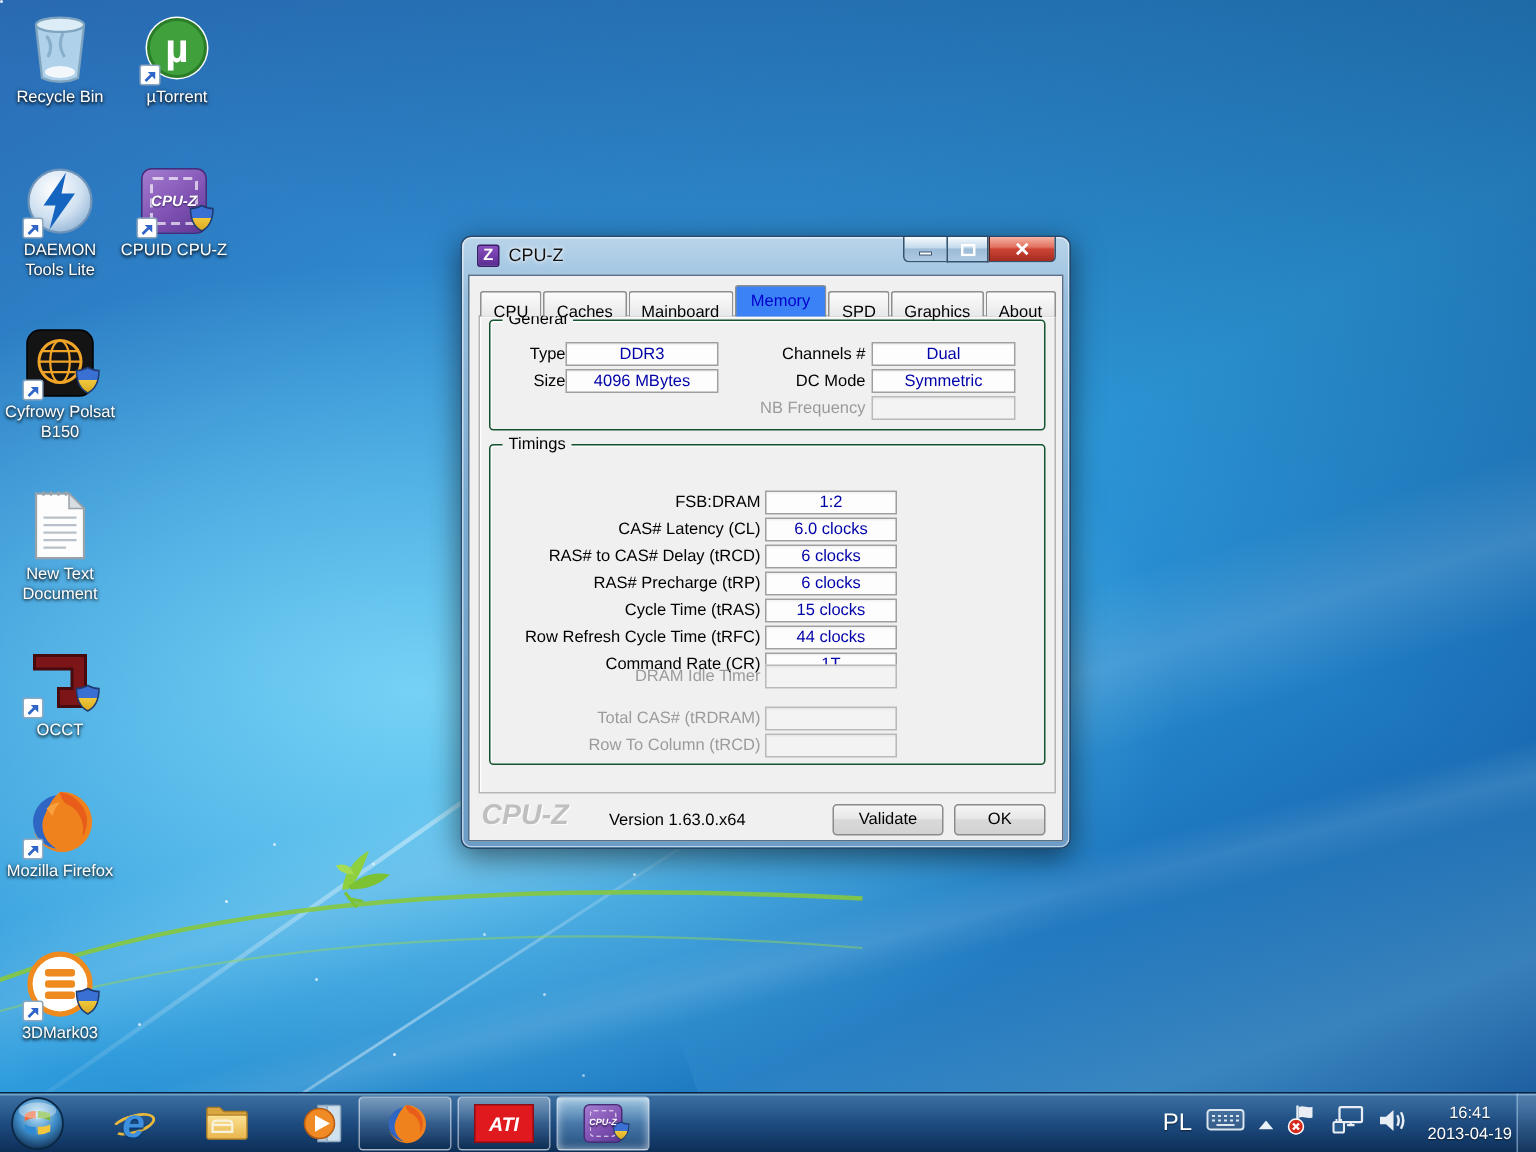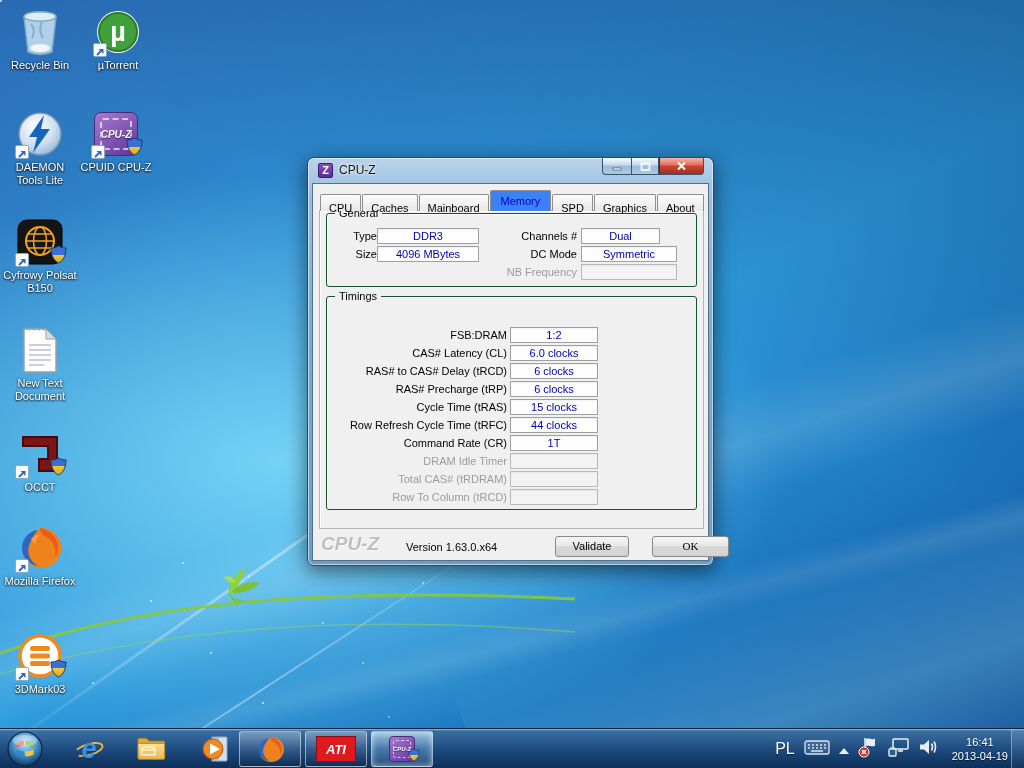--- a/index.html
+++ b/index.html
@@ -89,21 +89,21 @@
   .trow .flabel { left:8px; width:172px; top:2px; }
   .trow .fld { left:183px; top:0; width:88px; }
   
   .footer { position:absolute; left:0; top:348px; width:100%; height:30px; }
   .cpuz-logo { position:absolute; left:8px; top:1px; font-size:19px; font-weight:bold; font-style:italic;
     color:#bfbfbf; text-shadow:1px 1px 0 #fbfbfb; letter-spacing:0px; }
   .version { position:absolute; left:93px; top:9px; font-size:11px; color:#000; }
   .pbtn { position:absolute; top:4px; height:21px; background:linear-gradient(180deg,#f5f5f5 0%, #e8e8e8 45%, #d9d9d9 50%, #d2d2d2 100%);
     border:1px solid #8a8a8a; border-radius:3px; font-size:11px; text-align:center; line-height:19px; cursor:default; }
   .btn-validate { left:242px; width:74px; }
-  .btn-ok { left:339px; width:77px;font-family:Liberation Serif, serif; }
+  .btn-ok { left:323px; width:61px; }
 
   
   .taskbar { position:absolute; left:0; bottom:0; width:1024px; height:40px;
     background:linear-gradient(180deg,#8fbede 0%, #3a6d9f 5%, #2c5e92 28%, #1f4c80 50%, #163f6f 72%, #0d2f58 100%);
     border-top:1px solid #0a2342; }
   .tb-icon { position:absolute; top:5px; width:30px; height:30px; display:flex; align-items:center; justify-content:center; }
   .tb-frame { position:absolute; top:2px; width:62px; height:36px; border:1px solid rgba(255,255,255,.5); border-radius:3px;
     background:linear-gradient(180deg, rgba(255,255,255,.32), rgba(255,255,255,.1) 50%, rgba(0,0,0,.08));
     display:flex; align-items:center; justify-content:center; }
   .tb-frame.active { background:linear-gradient(180deg, rgba(210,240,255,.65), rgba(150,205,245,.35) 50%, rgba(90,150,200,.3));
@@ -377,21 +377,21 @@
         <span class="tab">SPD</span>
         <span class="tab">Graphics</span>
         <span class="tab">About</span>
       </div>
 
       <div class="group g-general">
         <span class="legend">General</span>
         <span class="flabel" style="left:6px; width:44px; top:16px;">Type</span>
         <span class="fld" style="left:50px; top:14px; width:102px;">DDR3</span>
         <span class="flabel" style="left:140px; width:110px; top:16px;">Channels #</span>
-        <span class="fld" style="left:254px; top:14px; width:79px;">Dual</span>
+        <span class="fld" style="left:254px; top:14px; width:96px;">Dual</span>
         <span class="flabel" style="left:6px; width:44px; top:34px;">Size</span>
         <span class="fld" style="left:50px; top:32px; width:102px;">4096 MBytes</span>
         <span class="flabel" style="left:140px; width:110px; top:34px;">DC Mode</span>
         <span class="fld" style="left:254px; top:32px; width:96px;">Symmetric</span>
         <span class="flabel dis" style="left:140px; width:110px; top:52px;">NB Frequency</span>
         <span class="fld dis" style="left:254px; top:50px; width:96px;"></span>
       </div>
 
       <div class="group g-timings">
         <span class="legend">Timings</span>
@@ -416,21 +416,21 @@
           <span class="fld">15 clocks</span>
         </div>
         <div class="trow" style="top:120px;">
           <span class="flabel">Row Refresh Cycle Time (tRFC)</span>
           <span class="fld">44 clocks</span>
         </div>
         <div class="trow" style="top:138px;">
           <span class="flabel">Command Rate (CR)</span>
           <span class="fld">1T</span>
         </div>
-        <div class="trow" style="top:156px;padding-left:34px;">
+        <div class="trow" style="top:146px;padding-left:34px;">
           <span class="flabel dis">DRAM Idle Timer</span>
           <span class="fld dis"></span>
         </div>
         <div class="trow" style="top:174px;">
           <span class="flabel dis">Total CAS# (tRDRAM)</span>
           <span class="fld dis"></span>
         </div>
         <div class="trow" style="top:192px;">
           <span class="flabel dis">Row To Column (tRCD)</span>
           <span class="fld dis"></span>

